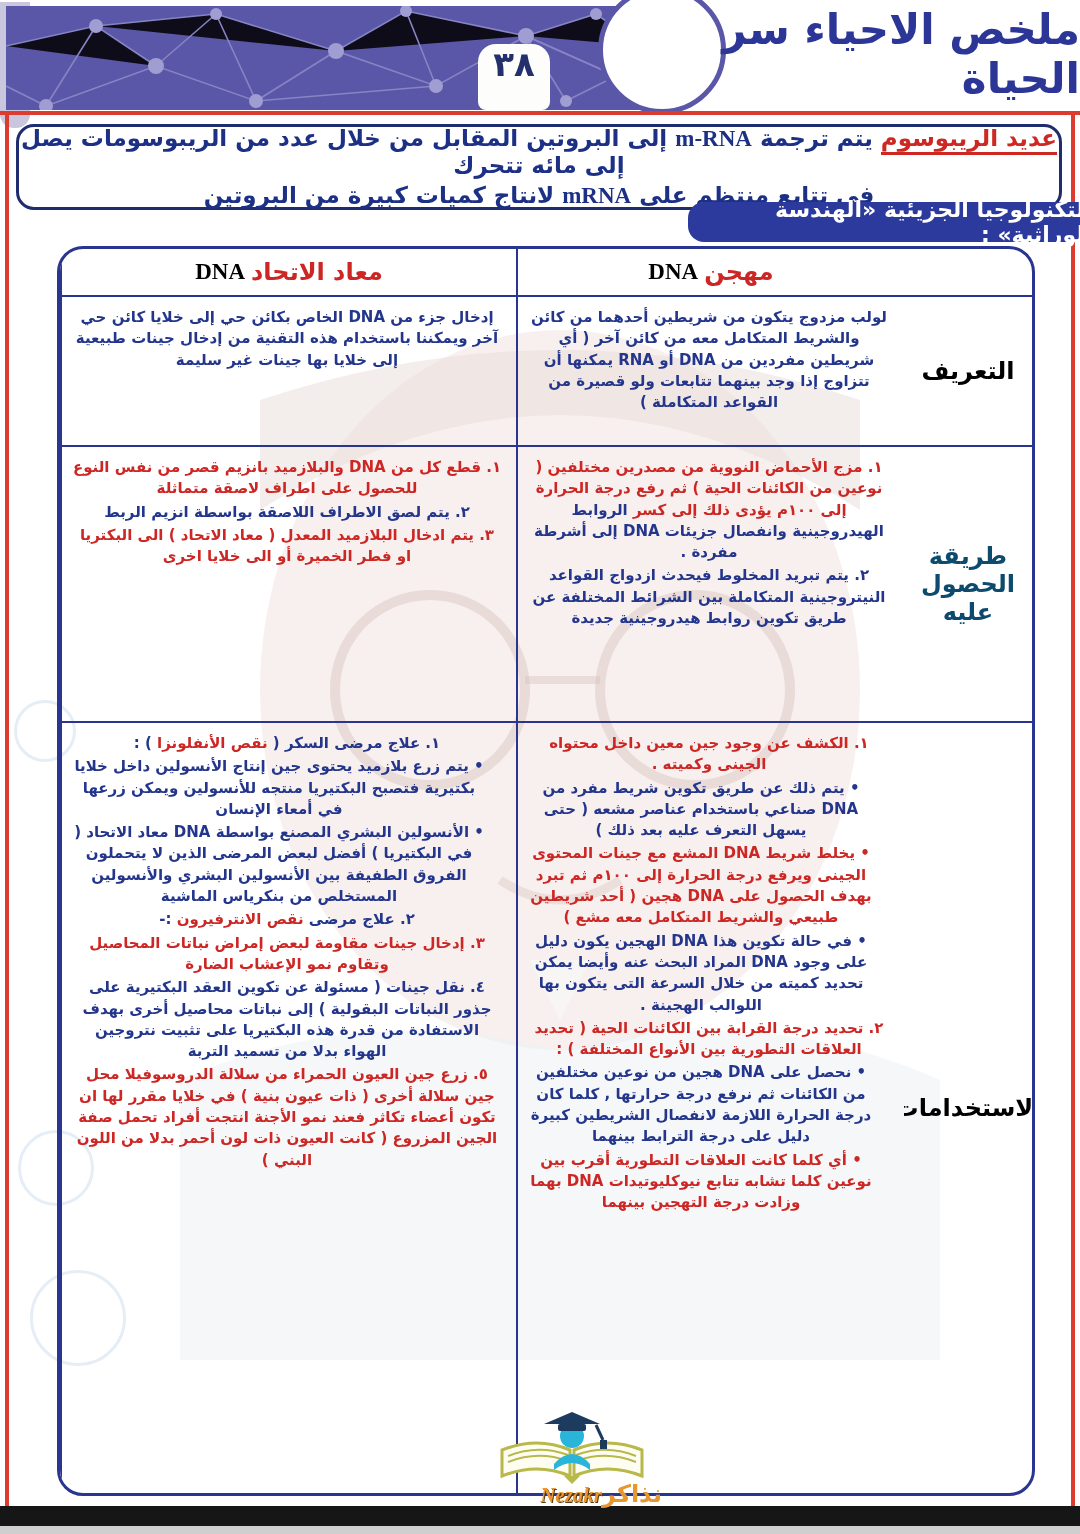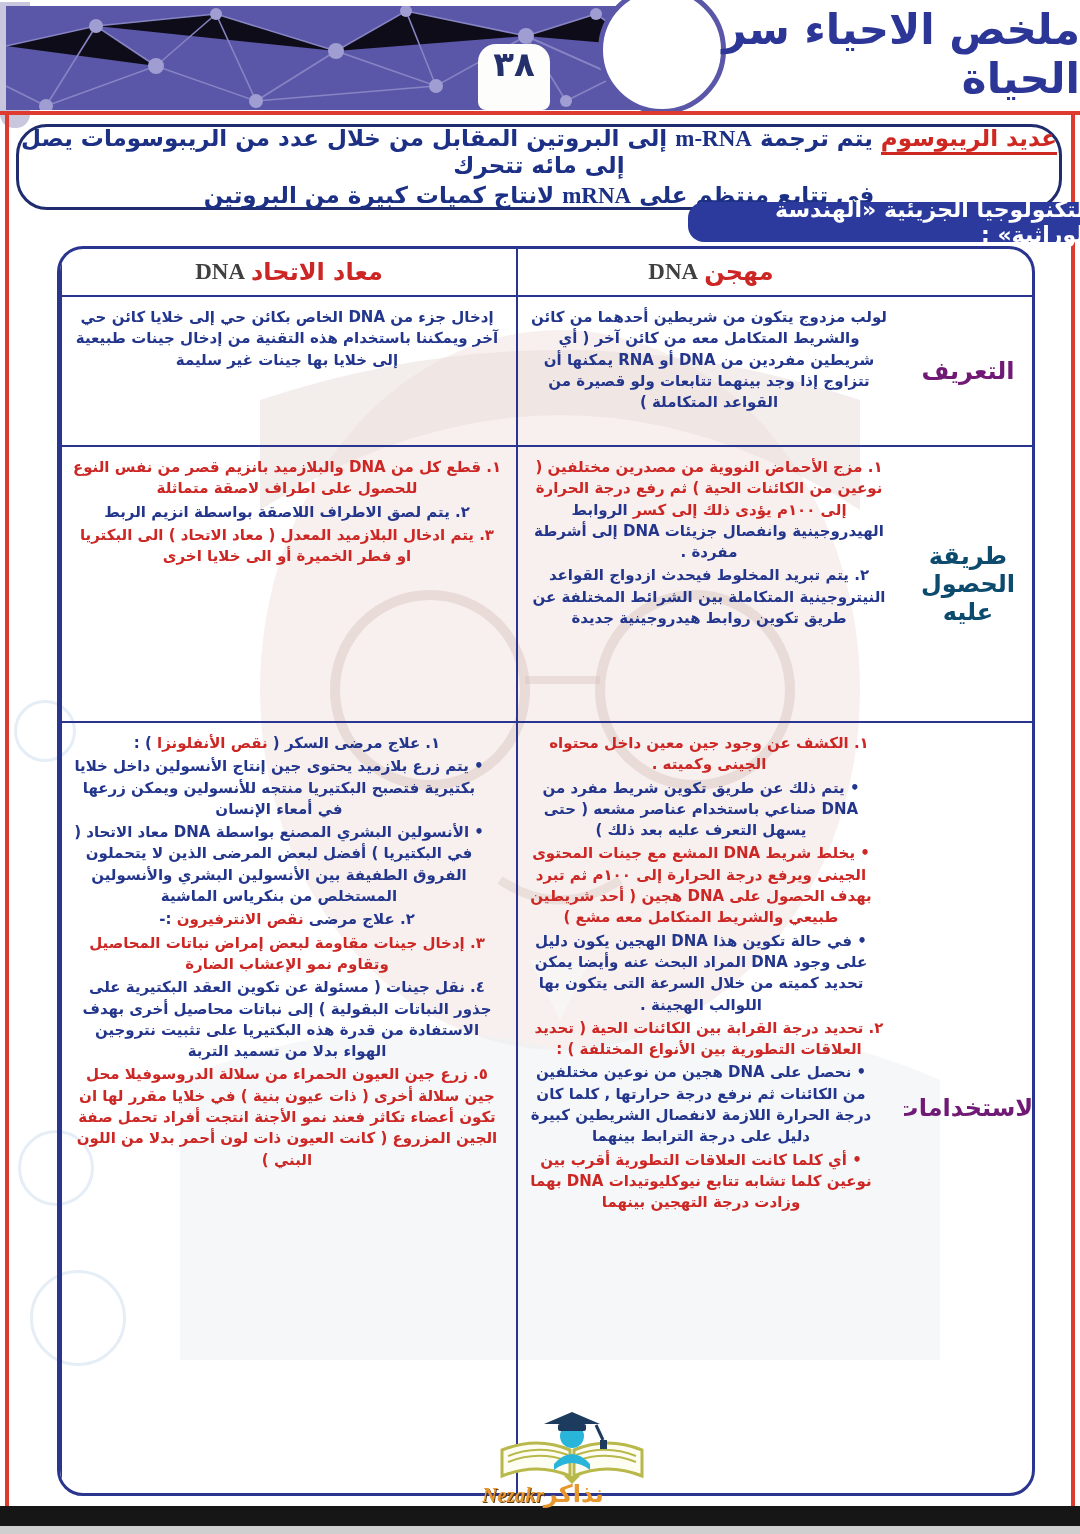--- a/index.html
+++ b/index.html
@@ -18,55 +18,55 @@
     color:#2c3697;font-weight:bold;font-size:42px;direction:rtl;}
   .page-tab{position:absolute;left:478px;top:44px;width:72px;height:66px;background:#fdfdfb;border-radius:18px 18px 8px 8px;
     display:flex;align-items:flex-start;justify-content:center;color:#23306b;font-size:34px;font-weight:bold;}
   .red-hline{position:absolute;left:0;top:111px;width:1080px;height:4px;background:#dd3a30;}
   .red-vline{position:absolute;top:112px;width:4px;height:1396px;background:#dd3a30;}
   .red-vline.l{left:5px;} .red-vline.r{left:1071px;}
   .black-bar{position:absolute;left:0;top:1506px;width:1080px;height:20px;background:#161616;}
   .grey-foot{position:absolute;left:0;top:1526px;width:1080px;height:8px;background:#cfcfcf;}
 
   
-  .intro{position:absolute;left:16px;top:124px;width:1046px;height:86px;border:3px solid #1f2c6e;border-radius:31px;
+  .intro{position:absolute;left:16px;top:124px;width:1046px;height:86px;border:3px solid #1f2c6e;border-radius:18px;
     box-sizing:border-box;direction:rtl;text-align:center;color:#1c3085;font-weight:bold;font-size:23px;
     display:flex;flex-direction:column;justify-content:center;gap:4px;background:transparent;}
   .intro .u-red{color:#cf2822;border-bottom:3px solid #cf2822;padding-bottom:1px;}
   .intro .lat{font-family:"Liberation Serif", serif;font-weight:600;}
 
   
   .sec-hdr{position:absolute;left:688px;top:202px;width:380px;height:40px;background:#2b3a9c;border-radius:16px 4px 4px 16px;
     display:flex;align-items:center;justify-content:center;color:#ffffff;font-weight:bold;font-size:22px;direction:rtl;padding-left:24px;}
 
   
   .tbl{position:absolute;left:57px;top:246px;width:978px;height:1250px;border:3px solid #2a3590;border-radius:26px;
     box-sizing:border-box;direction:rtl;display:grid;overflow:hidden;
     grid-template-columns:128px 388px 1fr;
     grid-template-rows:48px 150px 276px 1fr;
     background:transparent;z-index:3;}
   .cell{box-sizing:border-box;overflow:hidden;position:relative;}
   .b-start{border-left:2.5px solid #2a3590;}  
   .b-bot{border-bottom:2.5px solid #2a3590;}
   .lblcell{display:flex;align-items:center;justify-content:center;text-align:center;
-    font-weight:bold;font-size:24px;color:#701a75;padding:4px;}
+    font-weight:bold;font-size:24px;color:#000000;padding:4px;}
   .lblcell.red{color:#0c4a6e;}
   .hcell{display:flex;align-items:center;justify-content:center;gap:6px;color:#cc2724;font-weight:bold;font-size:24px;}
-  .hcell .lat{font-family:"Liberation Serif", serif;font-weight:600;font-size:23px;color:#404040;}
+  .hcell .lat{font-family:"Liberation Serif", serif;font-weight:600;font-size:23px;color:#000000;}
   .tcell{padding:8px 14px 6px 10px;text-align:center;}
   .tcell p.par{margin:2px 0;font-weight:bold;font-size:15px;line-height:1.42;}
   .tcell p.bullet{padding:0 18px 0 2px;}
   .c-b{color:#23368c;} .c-r{color:#cc2724;}
 
   
   .face-wm{position:absolute;left:120px;top:260px;width:880px;height:1100px;z-index:1;pointer-events:none;}
   .circ-wm{position:absolute;border:3px solid #cfe0ef;border-radius:50%;opacity:.55;z-index:0;}
 
   
-  .logo{position:absolute;left:482px;top:1398px;width:180px;height:112px;z-index:4;text-align:left;}
+  .logo{position:absolute;left:482px;top:1398px;width:180px;height:112px;z-index:4;text-align:right;}
   .logo-txt{position:absolute;left:0;top:84px;width:180px;direction:rtl;font-size:24px;font-weight:bold;line-height:1;}
   .logo-ar{color:#e8972e;}
   .logo-lat{color:#e8972e;font-size:21px;font-style:italic;font-family:"Liberation Serif", serif;
     text-shadow:1px 1px 0 #5c3b10;}
 </style>
 </head>
 <body>
 
 <svg class="face-wm" viewBox="0 0 880 1100" aria-hidden="true">
   <ellipse cx="440" cy="430" rx="300" ry="360" fill="#f2e4e0" opacity="0.55"></ellipse>

